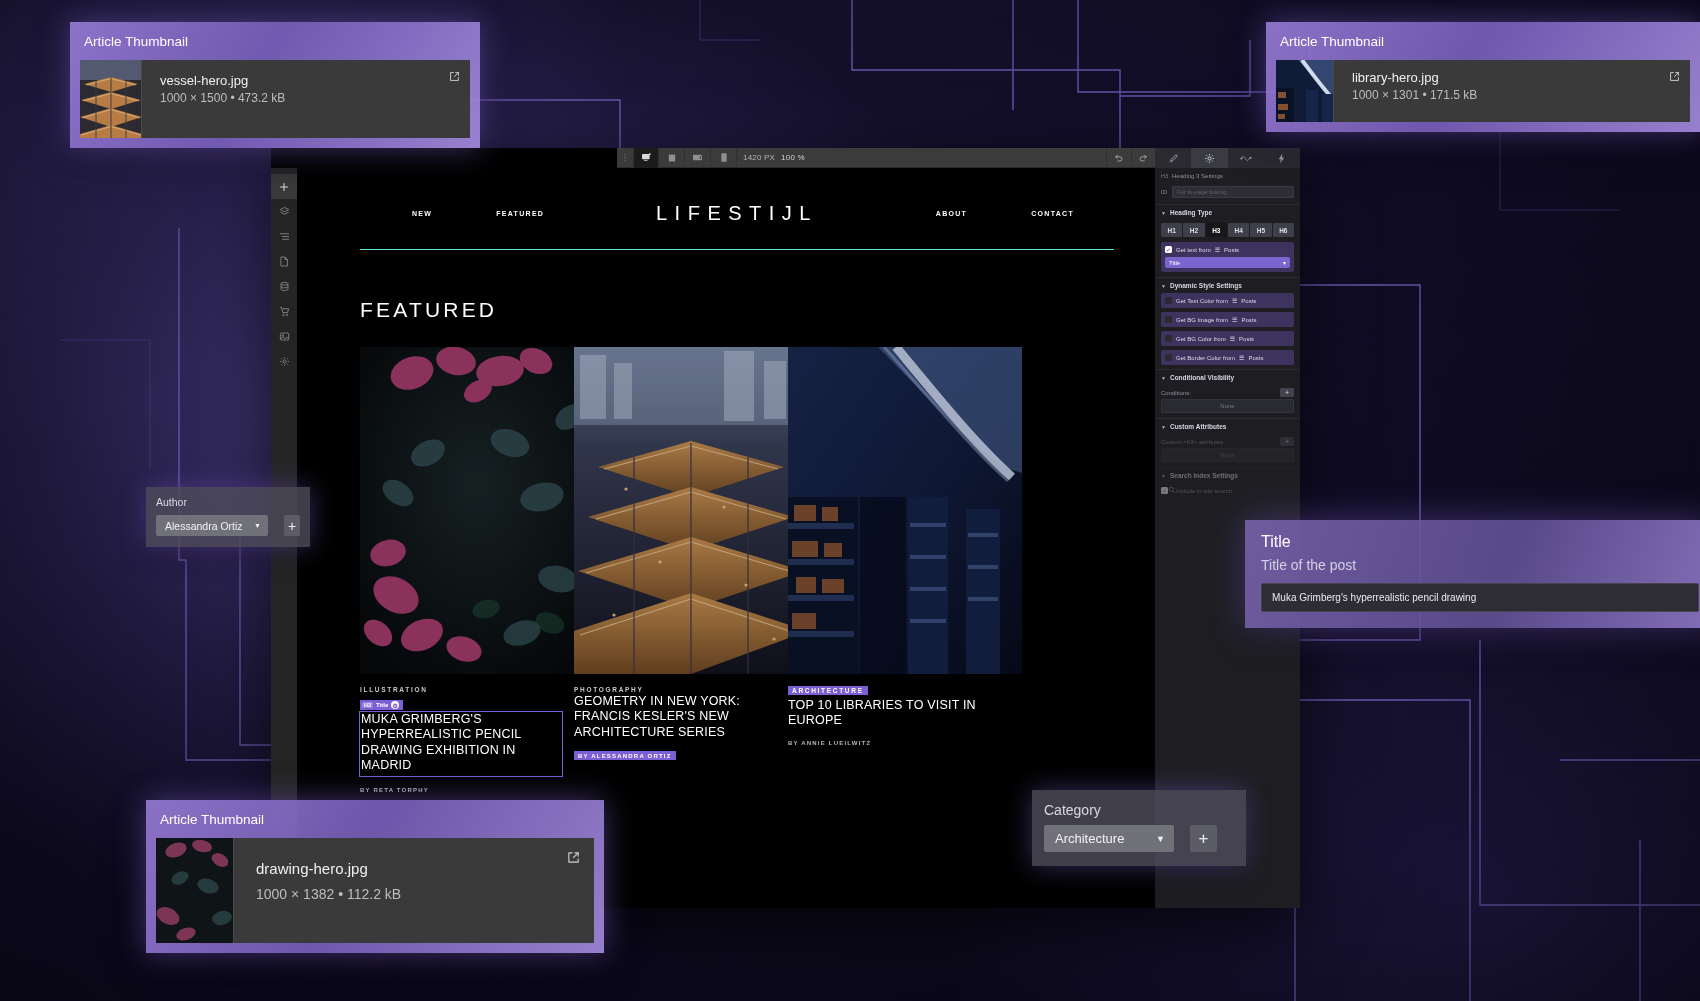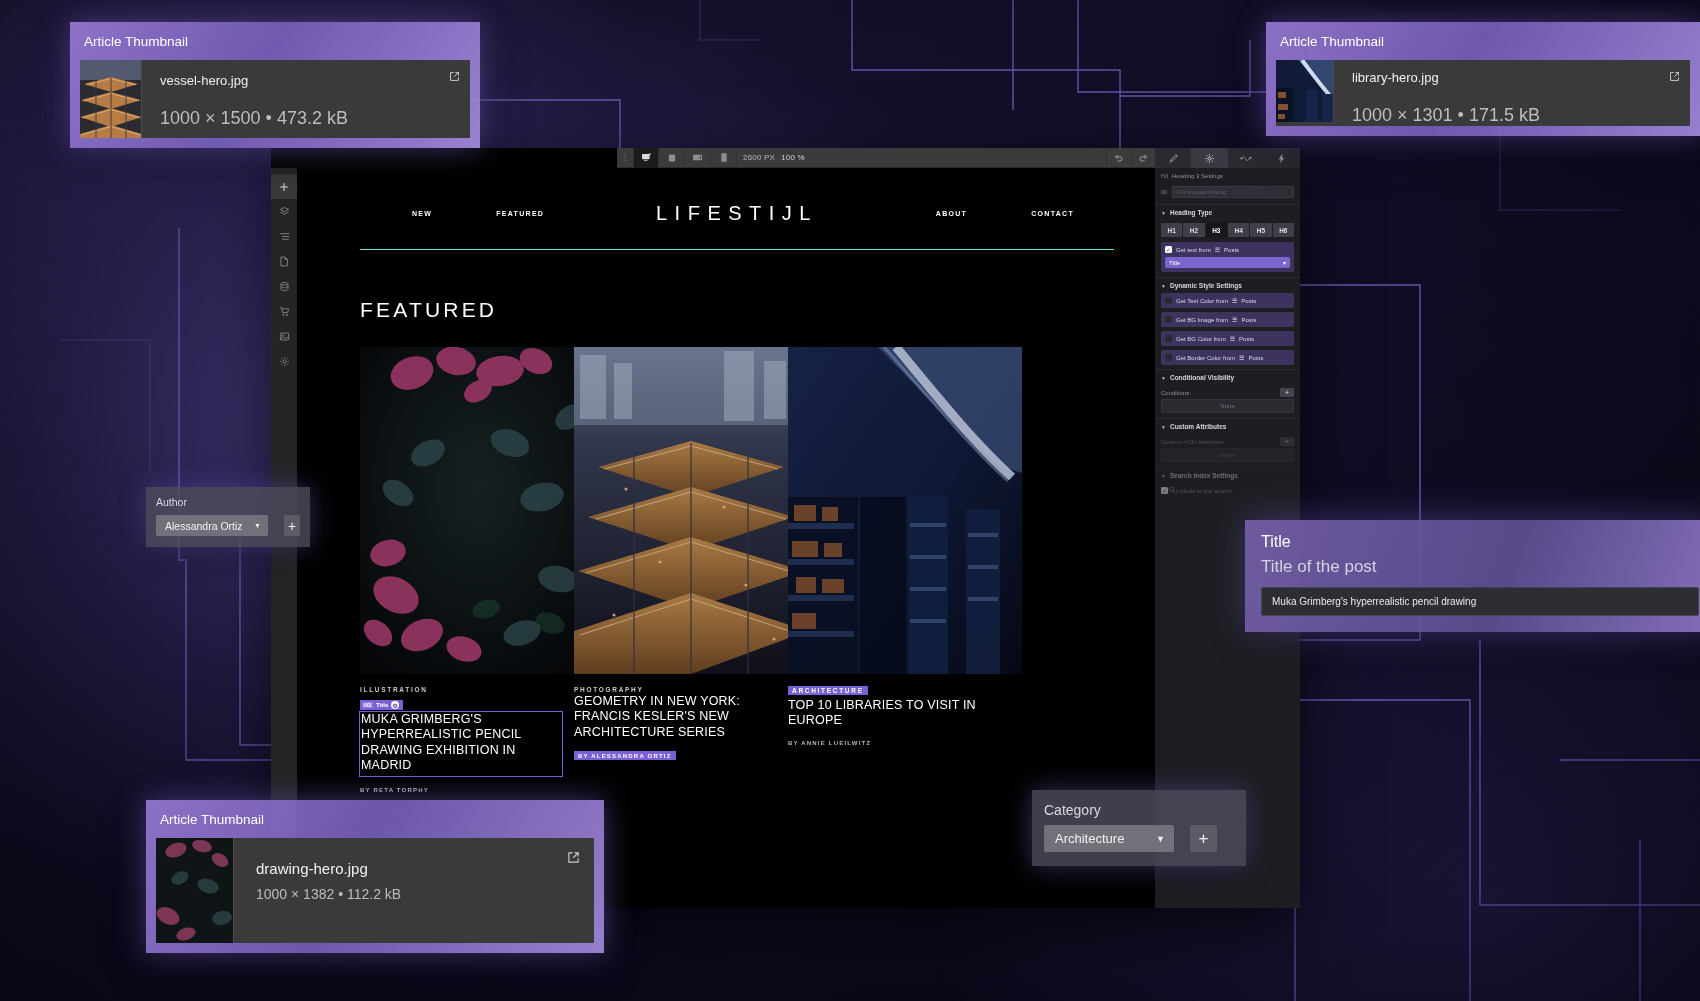--- a/index.html
+++ b/index.html
@@ -145,21 +145,21 @@
   .float-card { position:absolute; }
   .art-card {
     background: linear-gradient(120deg, rgba(150,122,212,0.92) 0%, rgba(121,96,188,0.9) 45%, rgba(162,138,220,0.92) 100%);
     padding: 10px; box-shadow: 0 0 28px rgba(140,110,230,0.45), 0 10px 34px rgba(0,0,0,.5);
   }
   .art-card .t { color:#fff; font-size: 13.5px; margin: 2px 2px 11px 4px; font-weight: 400;}
   .art-body { display:flex; background: #3a3a3a; position:relative; }
   .art-thumb { width: 62px; height: 78px; overflow:hidden; position:relative; border-right: 1px solid #4a4a4a;}
   .art-meta { padding: 13px 0 0 18px; flex: 1; }
   .art-name { color:#f0f0f0; font-size: 13px; }
-  .art-sub { color:#bdbdbd; font-size: 18px; margin-top: 20px; }
+  .art-sub { color:#bdbdbd; font-size: 12px; margin-top: 3px; }
   .art-ext { position:absolute; right: 10px; top: 8px; color:#cfcfcf; }
 
   .field-card {
     background: rgba(78,76,92,0.82);
     padding: 9px 10px 11px 10px;
     box-shadow: 0 0 26px rgba(130,100,220,0.42), 0 8px 26px rgba(0,0,0,.45);
   }
   .field-card .fl { color:#d9d9e2; font-size: 10.5px; margin-bottom: 7px; }
   .field-row { display:flex; align-items:center; gap: 16px; }
   .select {
@@ -173,21 +173,21 @@
   .field-card.big .fl { font-size: 14px; }
   .select.big { height: 27px; min-width: 130px; font-size: 13px; padding: 0 9px 0 11px;}
   .plus-sq.big { width: 27px; height: 27px; font-size: 17px;}
 
   .tooltip-card {
     background: linear-gradient(110deg, rgba(116,96,168,0.93) 0%, rgba(96,80,148,0.9) 55%, rgba(140,118,196,0.93) 100%);
     padding: 13px 16px 16px 16px;
     box-shadow: 0 0 34px rgba(140,110,230,0.4), 0 10px 30px rgba(0,0,0,.45);
   }
   .tt-t { color:#fff; font-size: 16px; }
-  .tt-s { color:#d5d2e4; font-size: 17px; margin-top: 6px; }
+  .tt-s { color:#d5d2e4; font-size: 14px; margin-top: 6px; }
   .tt-in {
     margin-top: 10px; background:#2d2d33; border:1px solid #45454f; border-radius:2px;
     color:#e9e9f0; font-size: 10px; padding: 8px 10px; white-space: nowrap; overflow:hidden;
   }
 </style>
 </head>
 <body>
 
 <div id="stage">
 
@@ -244,21 +244,21 @@
             <rect x="1.5" y="2" width="13" height="8" rx="1" fill="#8f8f8f"></rect>
             <rect x="11.5" y="4" width="1.5" height="4" fill="#3b3b3b"></rect>
           </svg>
       </div>
       <div class="tb-btn">
         <svg width="8" height="11" viewBox="0 0 12 16">
             <rect x="2" y="1.5" width="8" height="13" rx="1" fill="#8f8f8f"></rect>
           </svg>
       </div>
 
-      <div class="tb-size">2600 PX</div>
+      <div class="tb-size">1420 PX</div>
       <div class="tb-zoom">100 %</div>
 
       <div class="tb-spacer"></div>
 
       <div class="tb-right">
         <div class="tb-ic">
           <svg width="11" height="11" viewBox="0 0 16 16" fill="none" stroke="#a9a9a9" stroke-width="1.3" stroke-linecap="round">
               <path d="M4 7H10a3 3 0 010 6H7"></path>
               <path d="M6.5 4.5L4 7l2.5 2.5"></path>
             </svg>

